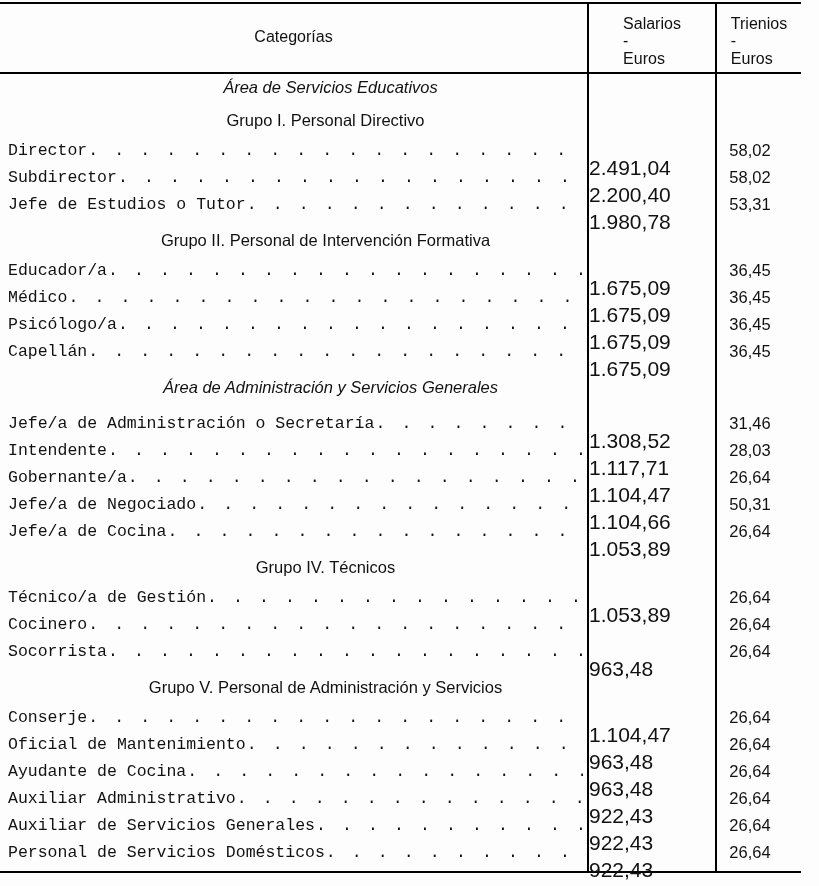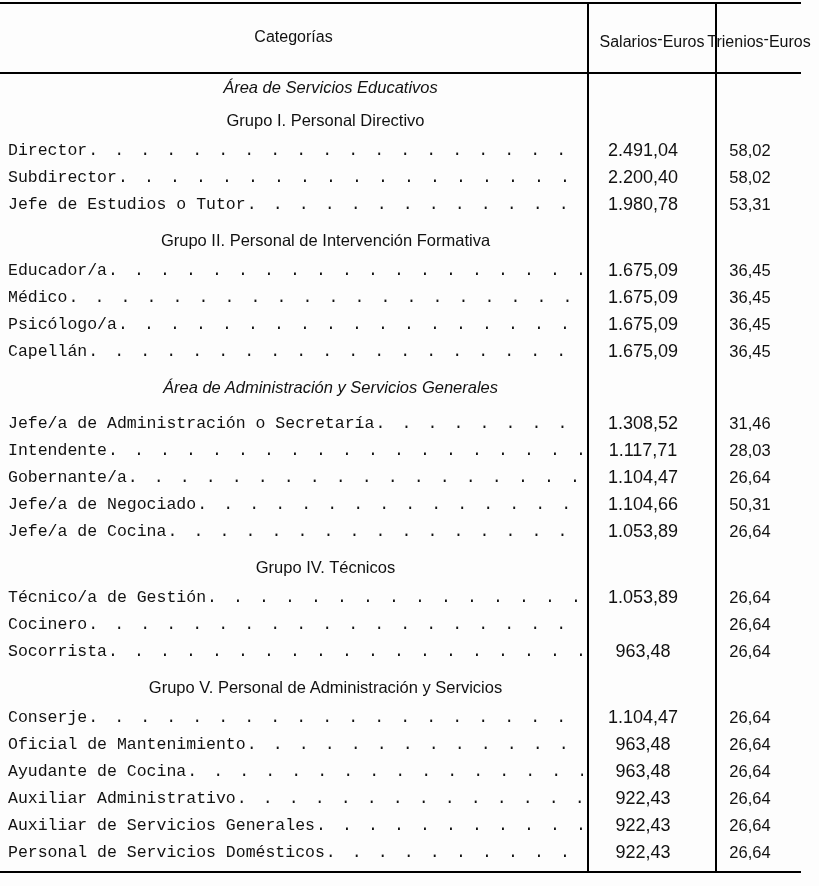--- a/index.html
+++ b/index.html
@@ -63,21 +63,21 @@
     justify-content: center;
     font-size: 16px;
     line-height: 1.35;
     text-align: center;
   }
   .th.cat  { left: 0;     width: 587px; border-radius: 16px; }
   .th.sal  { left: 589px; width: 126px; }
   .th.tri  { left: 717px; width: 84px;  }
   .th .stack {
     display: flex;
-    flex-direction: row;
+    flex-direction: column;
     align-items: flex-start;
     line-height: 1.25;
     margin-top: 9px;
   }
   .th .dash { line-height: 0.9; }
 
   
   .tbody {
     position: absolute;
     top: 74px;
@@ -112,25 +112,25 @@
     white-space: nowrap;
     letter-spacing: 3.1px;
     font-size: 16.5px;
     margin-left: 1px;
   }
 
   .row .salario {
     position: absolute;
     left: 589px;
     width: 108px;
-    top: 0;
+    top: 17px;
     height: 27px;
     line-height: 27px;
-    text-align: center;
-    font-size: 18px;
+    text-align: left;
+    font-size: 21px;
   }
   .row .trienio {
     position: absolute;
     left: 717px;
     width: 66px;
     top: 0;
     height: 27px;
     line-height: 27px;
     text-align: center;
     font-size: 16.5px;

